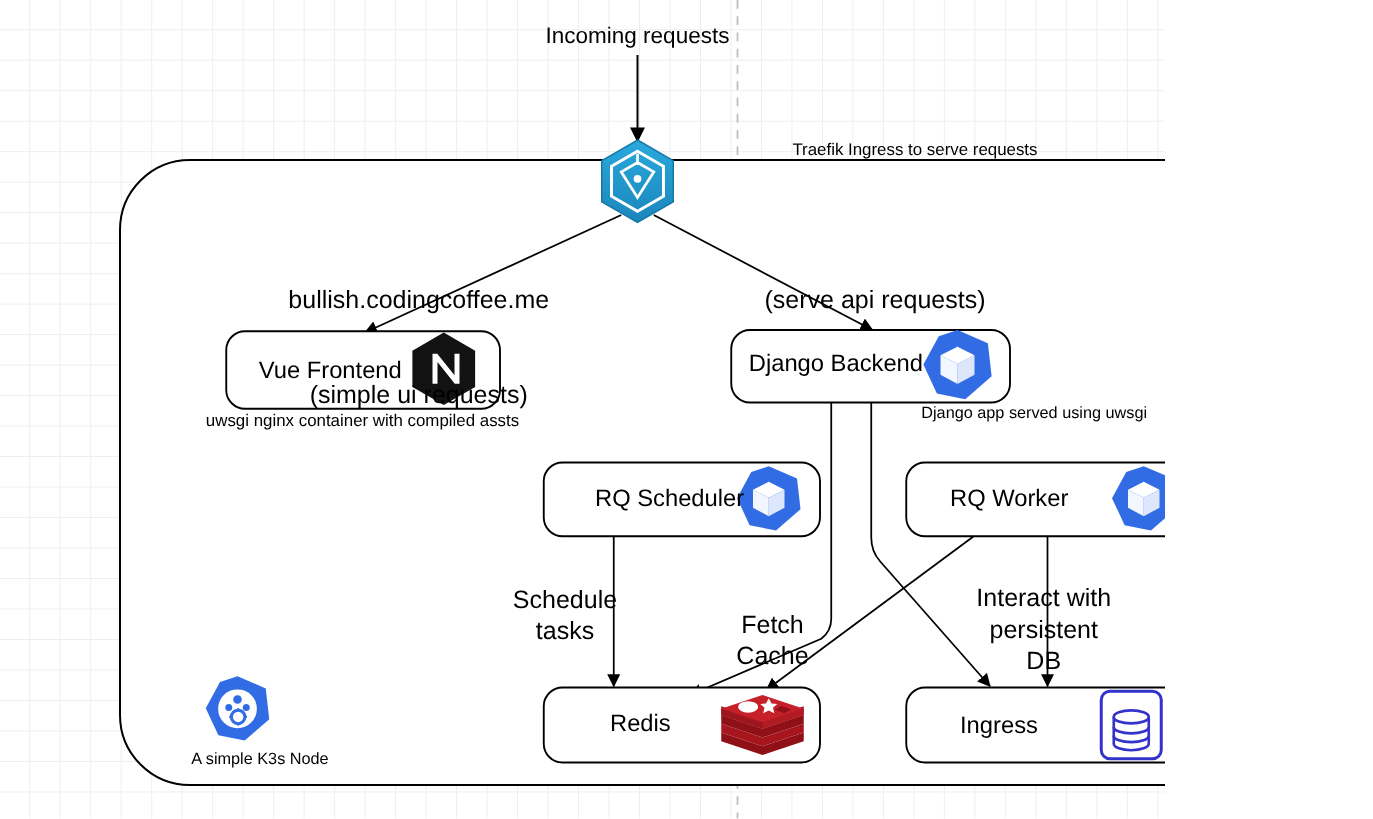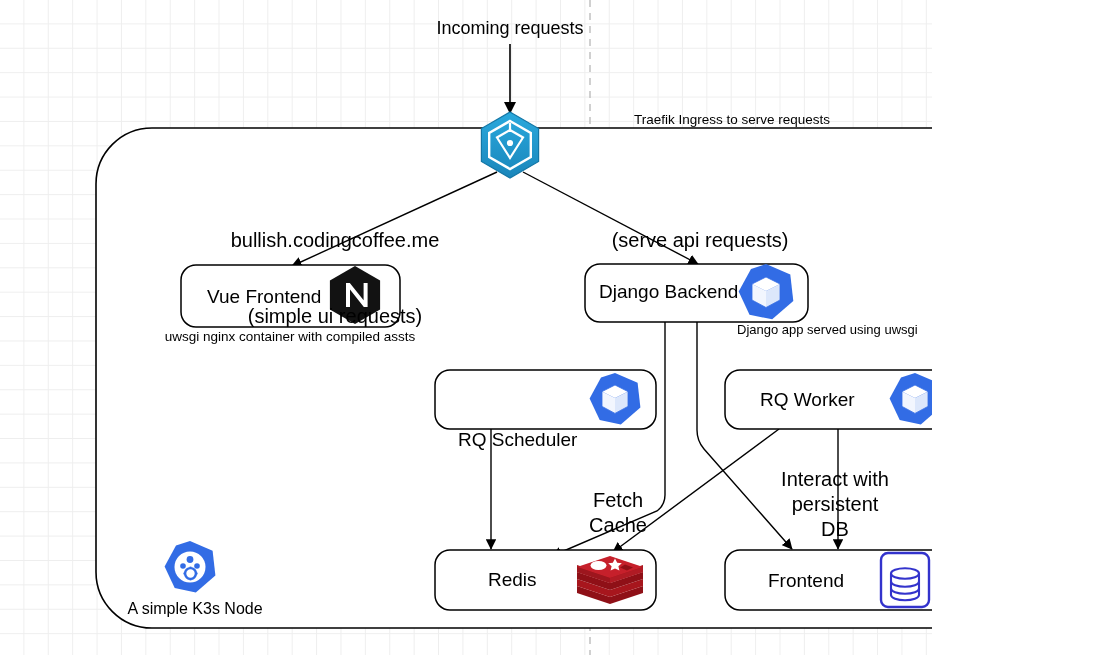--- a/index.html
+++ b/index.html
@@ -186,31 +186,33 @@
   </div>
 
   <div class="node-title" style="left:207px; top:286px;">Vue Frontend</div>
 
   <div class="lbl note" style="left:150px; top:328px; width:280px; font-size:13.5px;">uwsgi nginx container with compiled assts</div>
 
   <div class="node-title" style="left:599px; top:281px;">Django Backend</div>
 
   <div class="lbl note" style="left:705px; top:322px; width:205px; text-align:left; font-size:13px;margin-left:32px;">Django app served using uwsgi</div>
 
-  <div class="node-title" style="left:458px; top:389px;margin-top:40px;">RQ Scheduler</div>
+  <div class="node-title" style="left:476px; top:389px;">RQ Scheduler</div>
 
   <div class="node-title" style="left:760px; top:389px;">RQ Worker</div>
 
   <div class="node-title" style="left:488px; top:569px;">Redis</div>
 
-  <div class="node-title" style="left:768px; top:570px;">Frontend</div>
-
+  <div class="node-title" style="left:768px; top:570px;">Ingress</div>
+
+  <div class="lbl edge-lbl" style="left:402px; top:468px; width:100px;">Schedule
+tasks</div>
 
   <div class="lbl edge-lbl" style="left:576px; top:488px; width:84px;">Fetch
 Cache</div>
 
   <div class="lbl edge-lbl" style="left:770px; top:467px; width:130px;">Interact with
 persistent
 DB</div>
 
-  <div class="lbl note" style="left:120px; top:599px; width:150px; font-size:16px;">A simple K3s Node</div>
+  <div class="lbl note" style="left:133px; top:599px; width:150px; font-size:13px;">A simple K3s Node</div>
 
 </div>
 
 </body></html>

